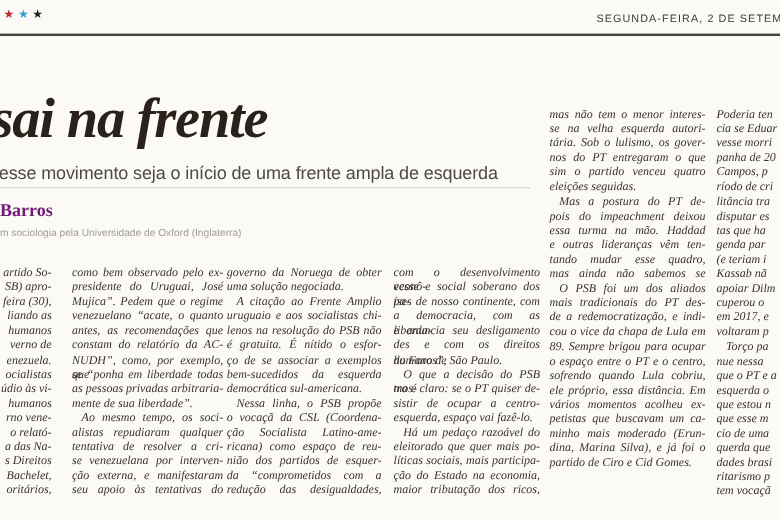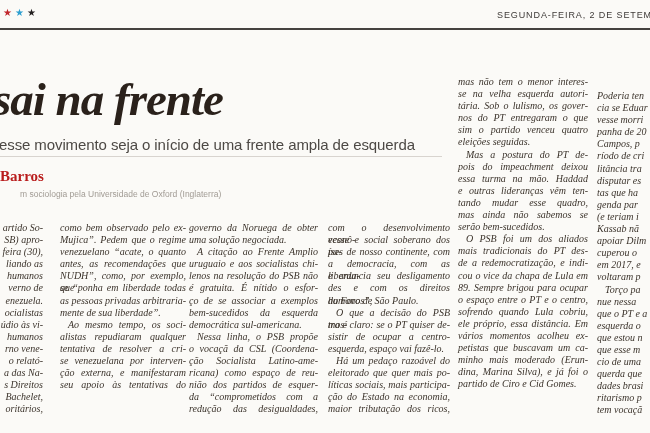--- a/index.html
+++ b/index.html
@@ -24,40 +24,40 @@
     letter-spacing:-1px; color:#2a211b;
   }
   .subheadline{
     position:absolute; left:-1px; top:136px; white-space:nowrap;
     font-family:"Liberation Sans", sans-serif; font-size:15px;
     letter-spacing:-0.1px; color:#4d4945;
   }
   .byline-rule{position:absolute; left:0; top:156px; width:442px; height:1px; background:#d8d4cf;}
   .byline{
     position:absolute; left:0; top:167px; white-space:nowrap;
-    font:700 15px/18px "Liberation Serif", serif; color:#b91c1c;
+    font:700 15px/18px "Liberation Serif", serif; color:#701a75;
   }
   .credit{
     position:absolute; left:0; top:189px; white-space:nowrap;
-    font-family:"Liberation Sans", sans-serif; font-size:8.5px; color:#a19b94;padding-left:20px;
+    font-family:"Liberation Sans", sans-serif; font-size:8.5px; color:#a19b94;
   }
   
   .col{position:absolute;}
   .bline{
     font:italic 10px/12.1px "Liberation Serif", serif;
     color:#3b332b; height:12.1px;
     text-align:justify; text-align-last:justify;
   }
   .bline.indent{text-indent:8px;font-family:Liberation Serif, serif;}
   .bline.pend{text-align-last:left;}
   .c1{left:0;   top:222px; width:43px;}
   .c2{left:60px; top:222px; width:126px;}
   .c3{left:189px;top:222px; width:129px;}
   .c4{left:328px;top:222px; width:122px;}
-  .c5{left:458px;top:76px;  width:130px;}
+  .c5{left:458px;top:90px;  width:130px;}
   .c6{left:597px;top:90px;  width:60px;}
   .c1 .bline{text-align:right; text-align-last:right; white-space:nowrap;}
   .c6 .bline{text-align:left; text-align-last:left; white-space:nowrap;}
 </style>
 </head>
 <body>
 
 <div class="page">
   <div class="stars"><span class="star" style="color: rgb(193, 39, 45);">★</span><span class="star" style="color: rgb(46, 159, 208);">★</span><span class="star" style="color: rgb(35, 31, 32);">★</span></div>
   <div class="dateline">SEGUNDA-FEIRA, 2 DE SETEMB</div>
@@ -83,23 +83,25 @@
       <div class="bline">humanos</div>
       <div class="bline">rno vene-</div>
       <div class="bline">o relató-</div>
       <div class="bline">a das Na-</div>
       <div class="bline">s Direitos</div>
       <div class="bline">Bachelet,</div>
       <div class="bline">oritários,</div>
     </div>
   <div class="col c2">
       <div class="bline">como bem observado pelo ex-</div>
+      <div class="bline">presidente do Uruguai, José</div>
       <div class="bline">Mujica”. Pedem que o regime</div>
       <div class="bline">venezuelano “acate, o quanto</div>
       <div class="bline">antes, as recomendações que</div>
+      <div class="bline">constam do relatório da AC-</div>
       <div class="bline">NUDH”, como, por exemplo, que</div>
       <div class="bline">se “ponha em liberdade todas</div>
       <div class="bline">as pessoas privadas arbitraria-</div>
       <div class="bline pend">mente de sua liberdade”.</div>
       <div class="bline indent">Ao mesmo tempo, os soci-</div>
       <div class="bline">alistas repudiaram qualquer</div>
       <div class="bline">tentativa de resolver a cri-</div>
       <div class="bline">se venezuelana por interven-</div>
       <div class="bline">ção externa, e manifestaram</div>
       <div class="bline">seu apoio às tentativas do</div>
@@ -146,21 +148,20 @@
       <div class="bline">tária. Sob o lulismo, os gover-</div>
       <div class="bline">nos do PT entregaram o que</div>
       <div class="bline">sim o partido venceu quatro</div>
       <div class="bline pend">eleições seguidas.</div>
       <div class="bline indent">Mas a postura do PT de-</div>
       <div class="bline">pois do impeachment deixou</div>
       <div class="bline">essa turma na mão. Haddad</div>
       <div class="bline">e outras lideranças vêm ten-</div>
       <div class="bline">tando mudar esse quadro,</div>
       <div class="bline">mas ainda não sabemos se</div>
-      <div class="bline pend">serão bem-sucedidos.</div>
       <div class="bline indent">O PSB foi um dos aliados</div>
       <div class="bline">mais tradicionais do PT des-</div>
       <div class="bline">de a redemocratização, e indi-</div>
       <div class="bline">cou o vice da chapa de Lula em</div>
       <div class="bline">89. Sempre brigou para ocupar</div>
       <div class="bline">o espaço entre o PT e o centro,</div>
       <div class="bline">sofrendo quando Lula cobriu,</div>
       <div class="bline">ele próprio, essa distância. Em</div>
       <div class="bline">vários momentos acolheu ex-</div>
       <div class="bline">petistas que buscavam um ca-</div>

